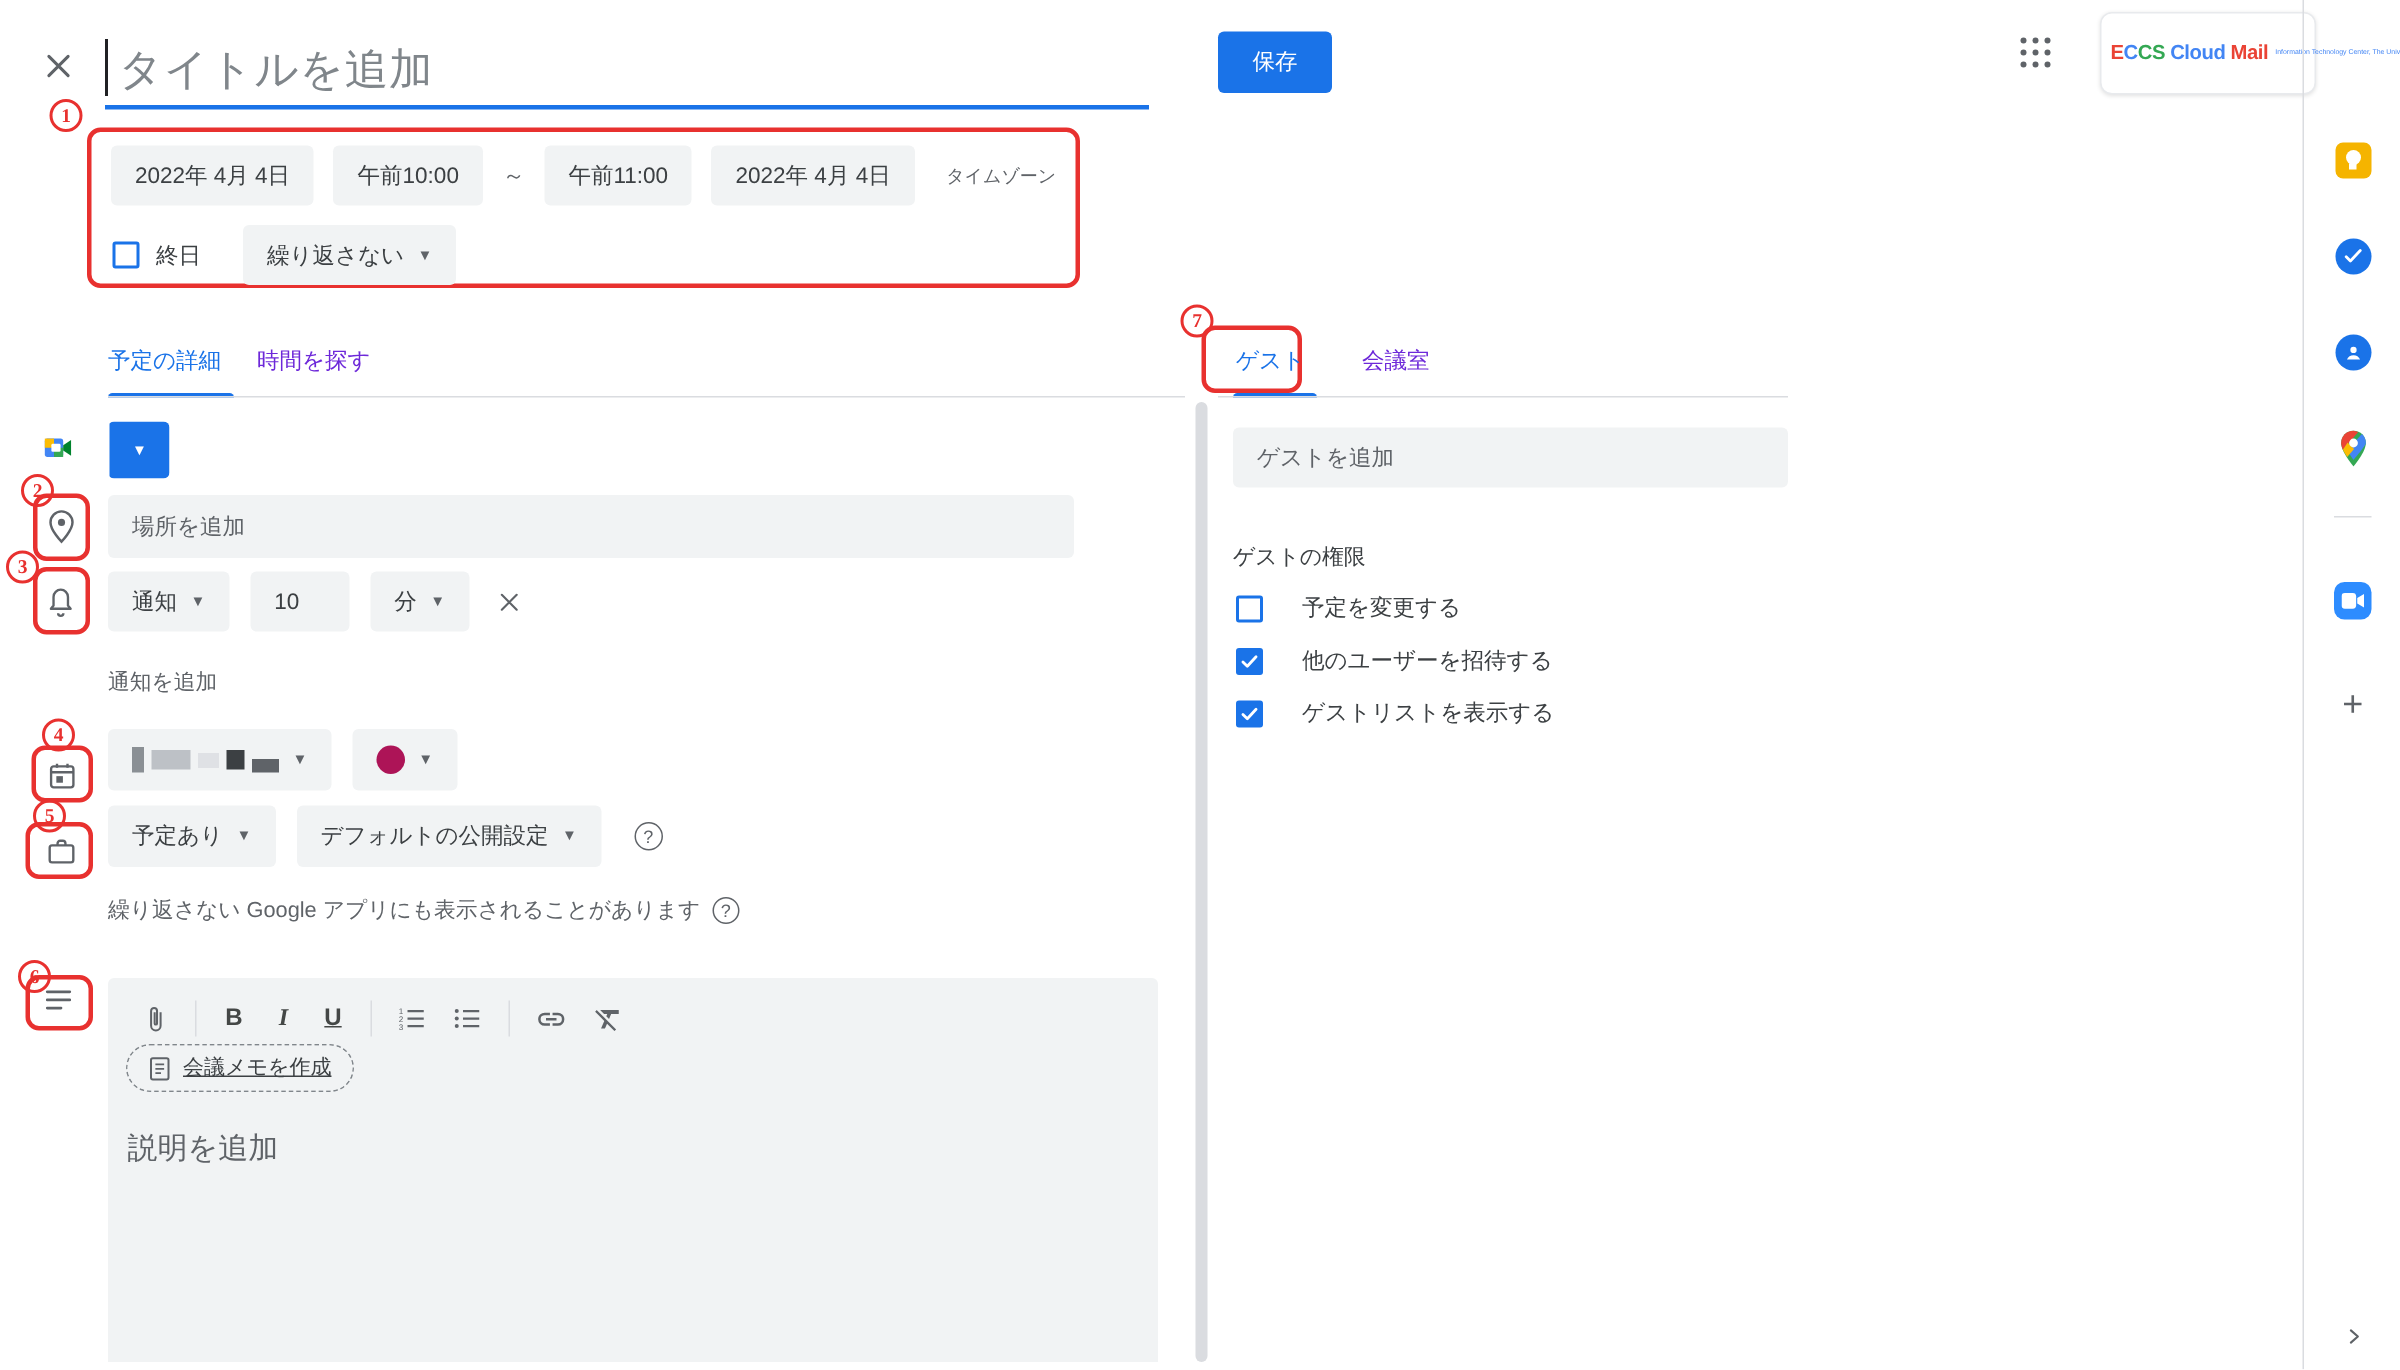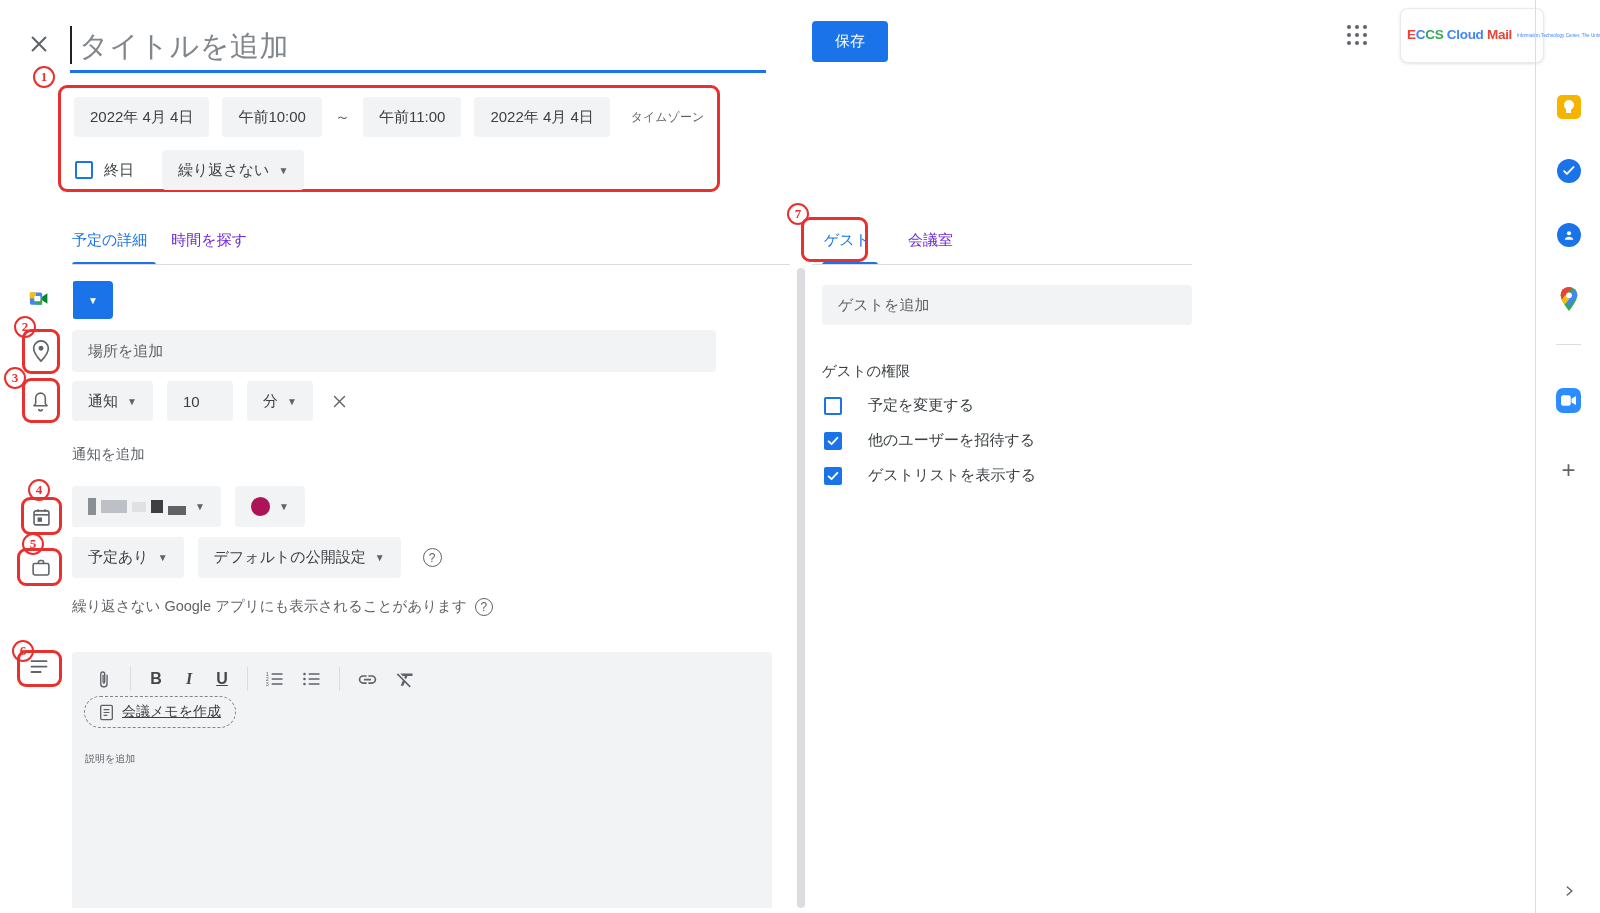--- a/index.html
+++ b/index.html
@@ -59,21 +59,21 @@
   .cens i { display:inline-block; }
 
   
   .desc-panel { position:absolute; left:72px; top:652px; width:700px; height:256px; background:#f1f3f4; border-radius:4px 4px 0 0; }
   .dtoolbar { position:absolute; left:22px; top:12px; height:30px; display:flex; align-items:center; gap:17px; }
   .tb-sep { width:1px; height:24px; background:#dadce0; }
   .tb-letter { font-size:16px; font-weight:bold; color:#444746; width:16px; text-align:center; cursor:pointer; }
   .tb-letter.it { font-style:italic; font-family:"Liberation Serif","DejaVu Serif",serif; }
   .tb-letter.ul { text-decoration:underline; font-weight:bold; }
   .notes-chip { position:absolute; left:12px; top:44px; height:32px; display:inline-flex; align-items:center; gap:8px; padding:0 14px; border:1px dashed #80868b; border-radius:16px; font-size:14px; color:#3c4043; cursor:pointer;text-decoration:underline; }
-  .desc-ph { position:absolute; left:13px; top:100px; font-size:10px; color:#5f6368; }
+  .desc-ph { position:absolute; left:13px; top:100px; font-size:20px; color:#5f6368; }
 
   .scrollbar { position:absolute; left:797px; top:268px; width:8px; height:640px; background:#dadce0; border-radius:4px; }
 
   
   .perm-row { position:absolute; display:flex; align-items:center; gap:26px; font-size:15px; color:#3c4043; }
 
   
   .side-border { position:absolute; left:1535px; top:0; width:1px; height:913px; background:#dadce0; }
   .side-icon { position:absolute; left:1556px; width:25px; height:25px; display:flex; align-items:center; justify-content:center; cursor:pointer; }
   .keep-sq { width:24px; height:24px; background:#f5b400; border-radius:5px; position:relative; }

